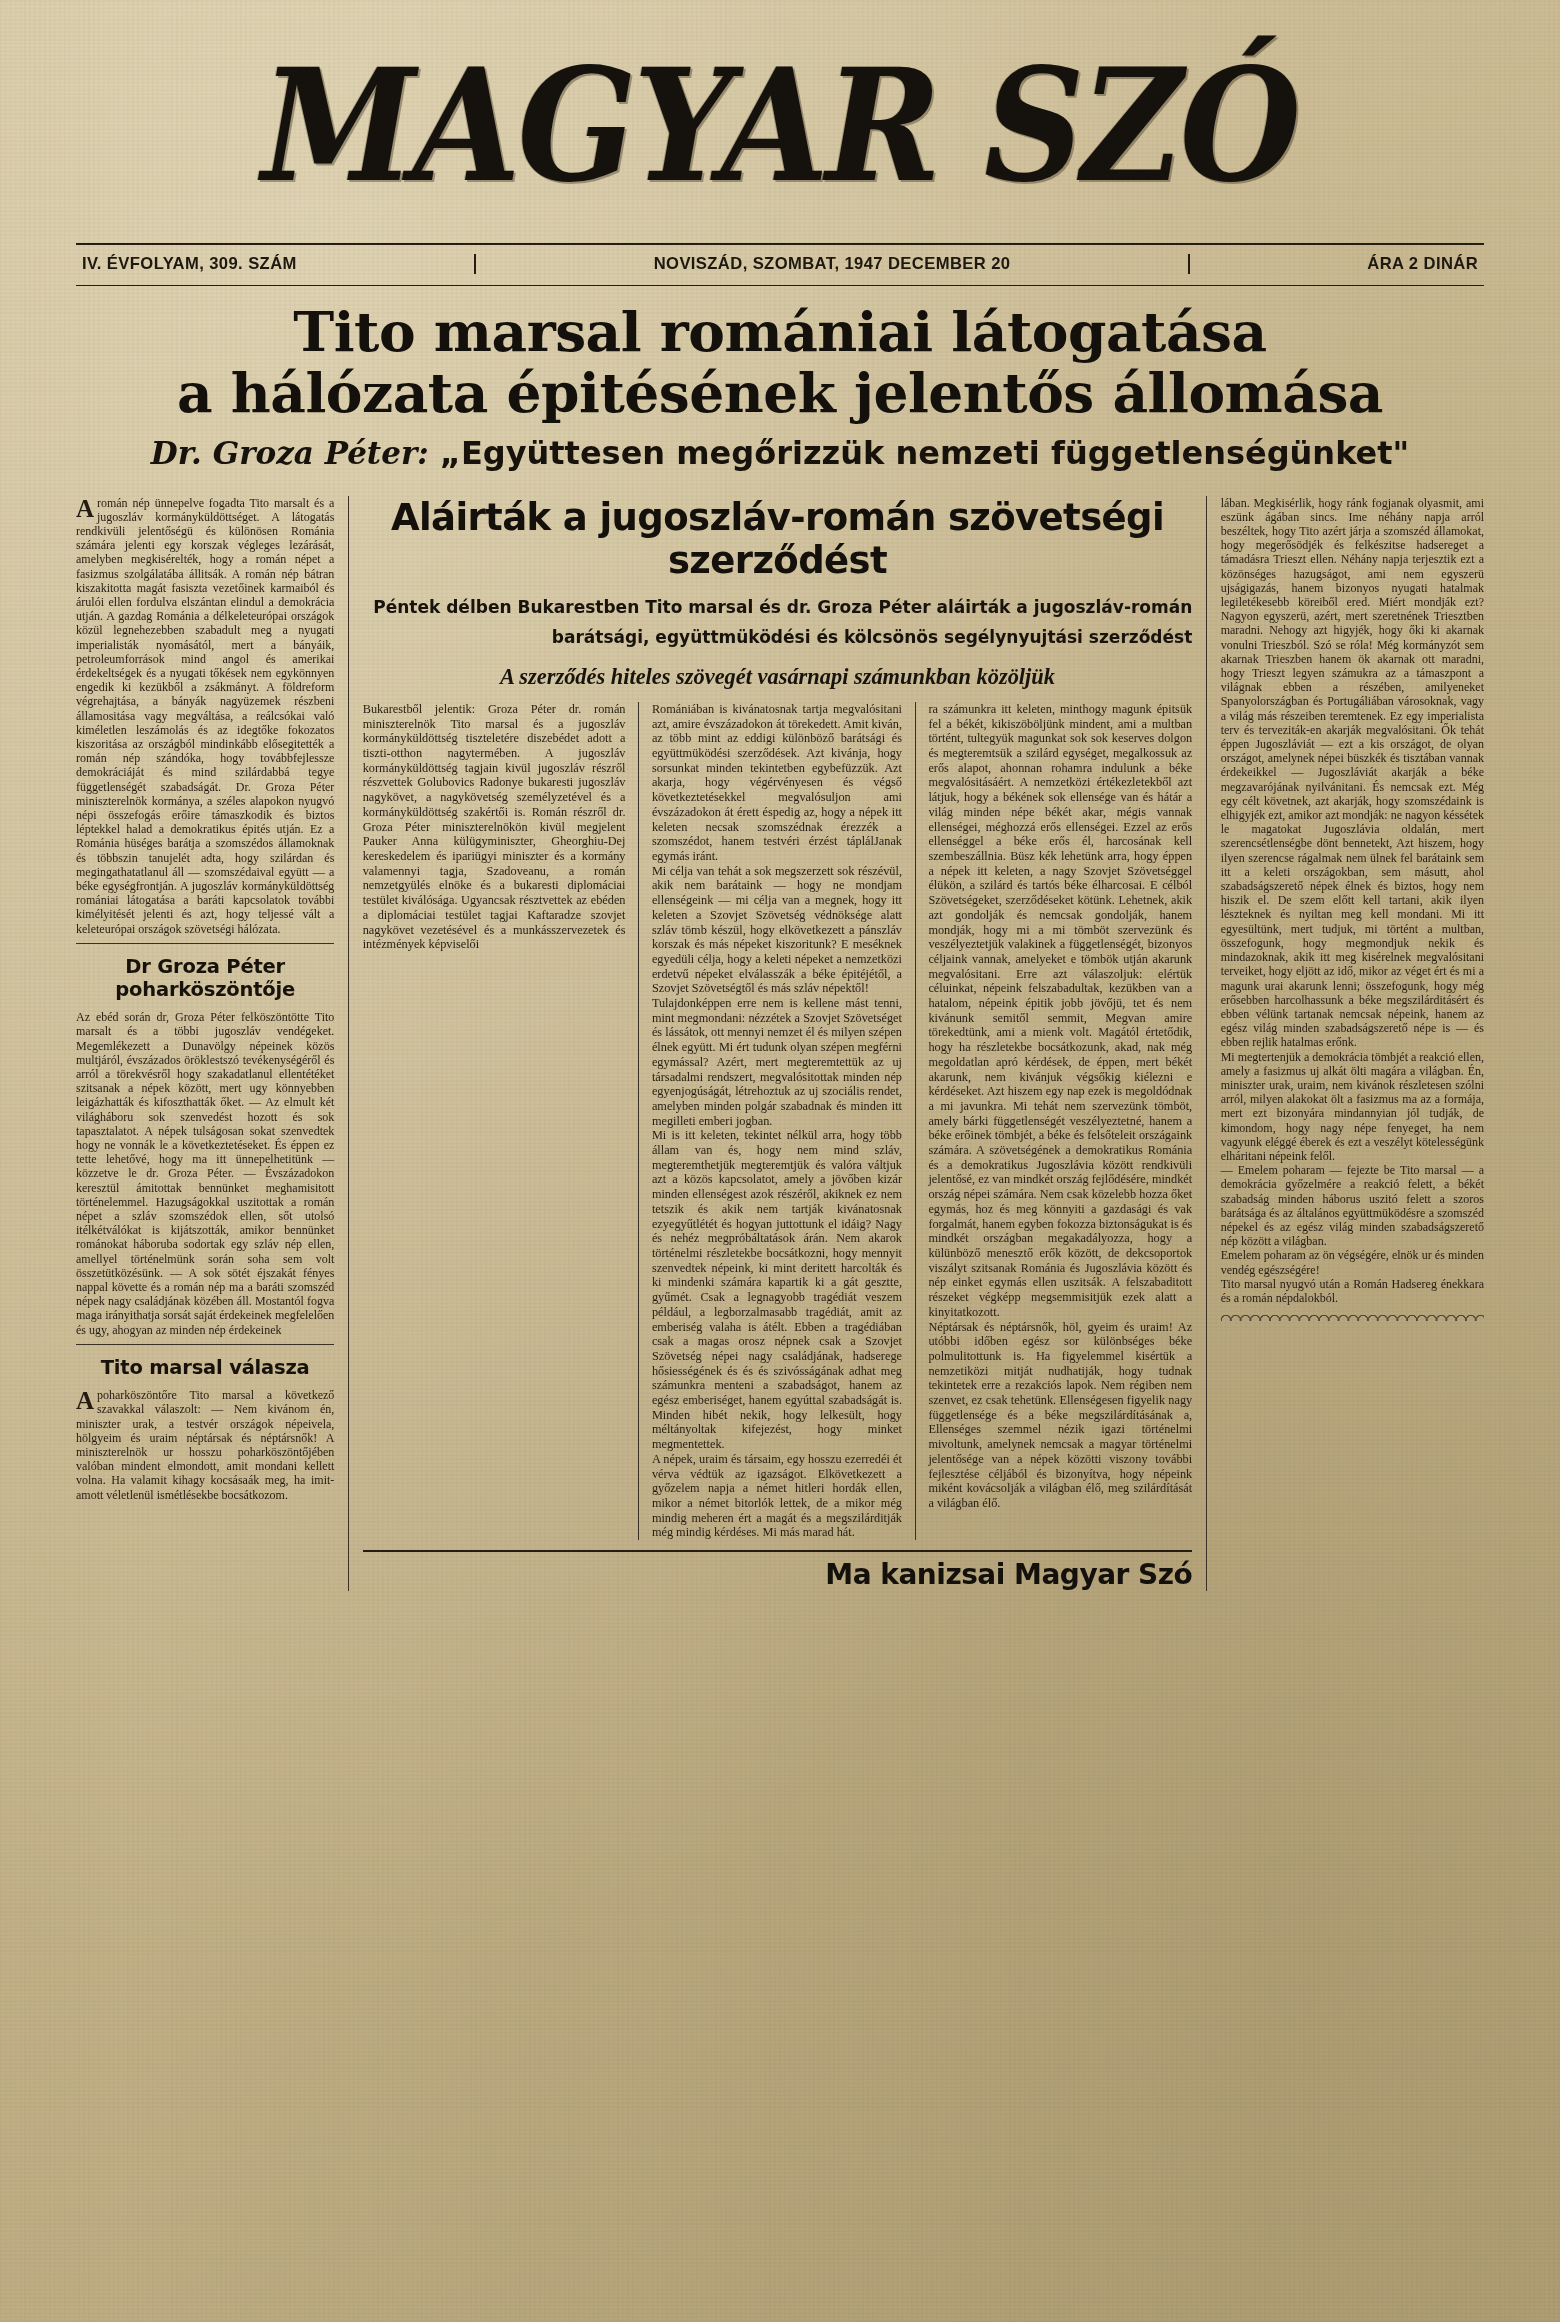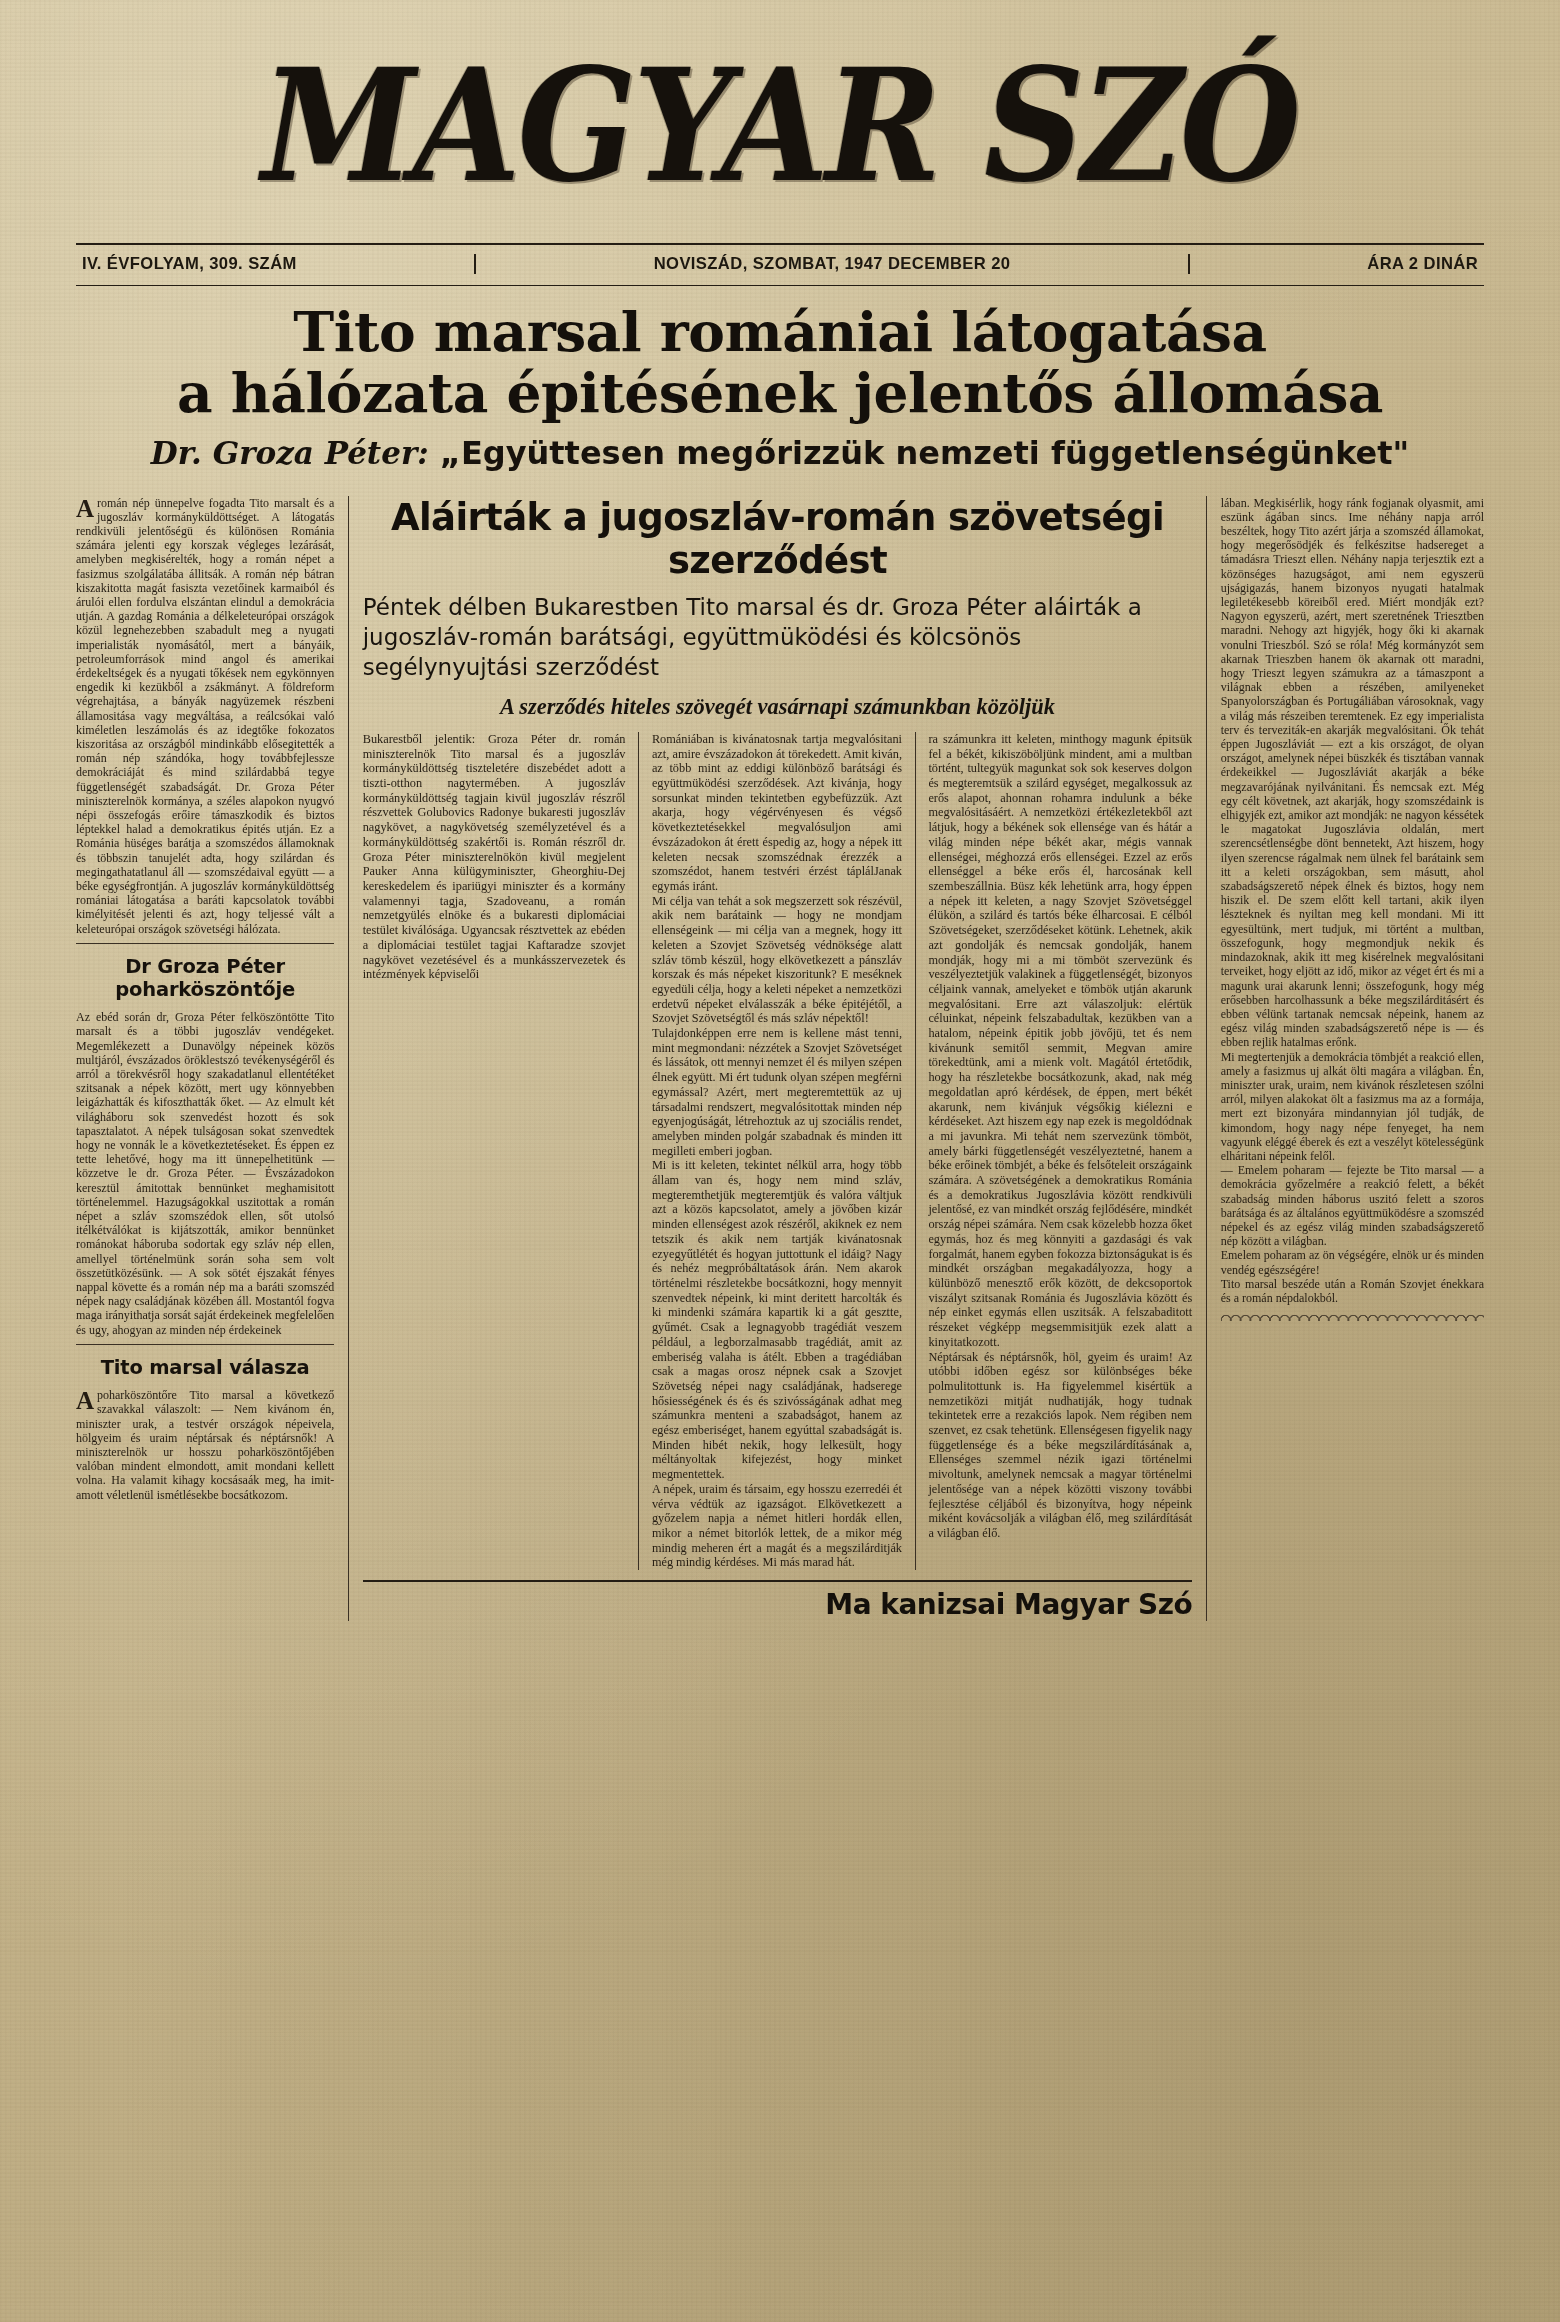--- a/index.html
+++ b/index.html
@@ -209,24 +209,24 @@
     font-family: "DejaVu Sans", sans-serif;
     font-weight: bold;
     font-size: 37px;
     line-height: 43px;
     text-align: center;
     color: #14100b;
     letter-spacing: -0.6px;
   }
   .mid-sub {
     font-family: "DejaVu Sans", sans-serif;
-    font-weight: normal;
-    font-size: 23px;
+    font-weight: bold;
+    font-size: 17px;
     line-height: 30px;
-    text-align: left;
+    text-align: right;
     margin-top: 10.7px;
     color: #18130d;
   }
   .mid-italic {
     font-family: "Liberation Serif", serif;
     font-style: italic;
     font-weight: bold;
     font-size: 22.4px;
     text-align: center;
     margin: 11.7px 0 9.8px 0;
@@ -338,20 +338,20 @@
         <div class="footer-line">
           <div class="footer-title">Ma kanizsai Magyar Szó</div>
         </div>
       </div>
 
       <div class="col col-last">
         <div class="body-text sm">lában. Megkisérlik, hogy ránk fogjanak olyasmit, ami eszünk ágában sincs. Ime néhány napja arról beszéltek, hogy Tito azért járja a szomszéd államokat, hogy megerősödjék és felkészitse hadsereget a támadásra Trieszt ellen. Néhány napja terjesztik ezt a közönséges hazugságot, ami nem egyszerü ujságigazás, hanem bizonyos nyugati hatalmak legiletékesebb köreiből ered. Miért mondják ezt? Nagyon egyszerü, azért, mert szeretnének Triesztben maradni. Nehogy azt higyjék, hogy őki ki akarnak vonulni Trieszból. Szó se róla! Még kormányzót sem akarnak Trieszben hanem ök akarnak ott maradni, hogy Trieszt legyen számukra az a támaszpont a világnak ebben a részében, amilyeneket Spanyolországban és Portugáliában városoknak, vagy a világ más részeiben teremtenek. Ez egy imperialista terv és terveziták-en akarják megvalósitani. Ők tehát éppen Jugoszláviát — ezt a kis országot, de olyan országot, amelynek népei büszkék és tisztában vannak érdekeikkel — Jugoszláviát akarják a béke megzavarójának nyilvánitani. És nemcsak ezt. Még egy célt követnek, azt akarják, hogy szomszédaink is elhigyjék ezt, amikor azt mondják: ne nagyon késsétek le magatokat Jugoszlávia oldalán, mert szerencsétlenségbe dönt bennetekt, Azt hiszem, hogy ilyen szerencse rágalmak nem ülnek fel barátaink sem itt a keleti országokban, sem másutt, ahol szabadságszerető népek élnek és biztos, hogy nem hiszik el. De szem előtt kell tartani, akik ilyen lészteknek és nyiltan meg kell mondani. Mi itt egyesültünk, mert tudjuk, mi történt a multban, összefogunk, hogy megmondjuk nekik és mindazoknak, akik itt meg kisérelnek megvalósitani terveiket, hogy eljött az idő, mikor az véget ért és mi a magunk urai akarunk lenni; összefogunk, hogy még erősebben harcolhassunk a béke megszilárditásért és ebben vélünk tartanak nemcsak népeink, hanem az egész világ minden szabadságszerető népe is — és ebben rejlik hatalmas erőnk.</div>
         <div class="body-text sm">Mi megtertenjük a demokrácia tömbjét a reakció ellen, amely a fasizmus uj alkát ölti magára a világban. Én, miniszter urak, uraim, nem kivánok részletesen szólni arról, milyen alakokat ölt a fasizmus ma az a formája, mert ezt bizonyára mindannyian jól tudják, de kimondom, hogy nagy népe fenyeget, ha nem vagyunk eléggé éberek és ezt a veszélyt kötelességünk elháritani népeink felől.</div>
         <div class="body-text sm">— Emelem poharam — fejezte be Tito marsal — a demokrácia győzelmére a reakció felett, a békét szabadság minden háborus uszitó felett a szoros barátsága és az általános együttmüködésre a szomszéd népekel és az egész világ minden szabadságszerető nép között a világban.</div>
         <div class="body-text sm">Emelem poharam az ön végségére, elnök ur és minden vendég egészségére!</div>
-        <div class="body-text sm">Tito marsal beszéde után a Román Szovjet énekkara és a román népdalokból.</div>
+        <div class="body-text sm">Tito marsal nyugvó után a Román Hadsereg énekkara és a román népdalokból.</div>
         <div class="wavy"></div>
       </div>
 
     </div>
   </div>
 </div>
 
 
 </body></html>

